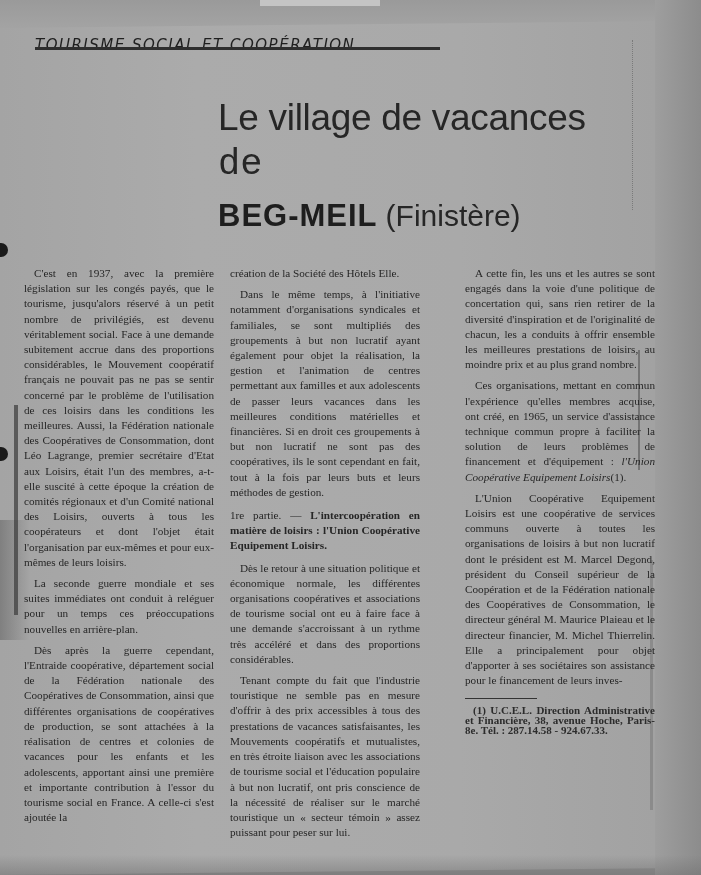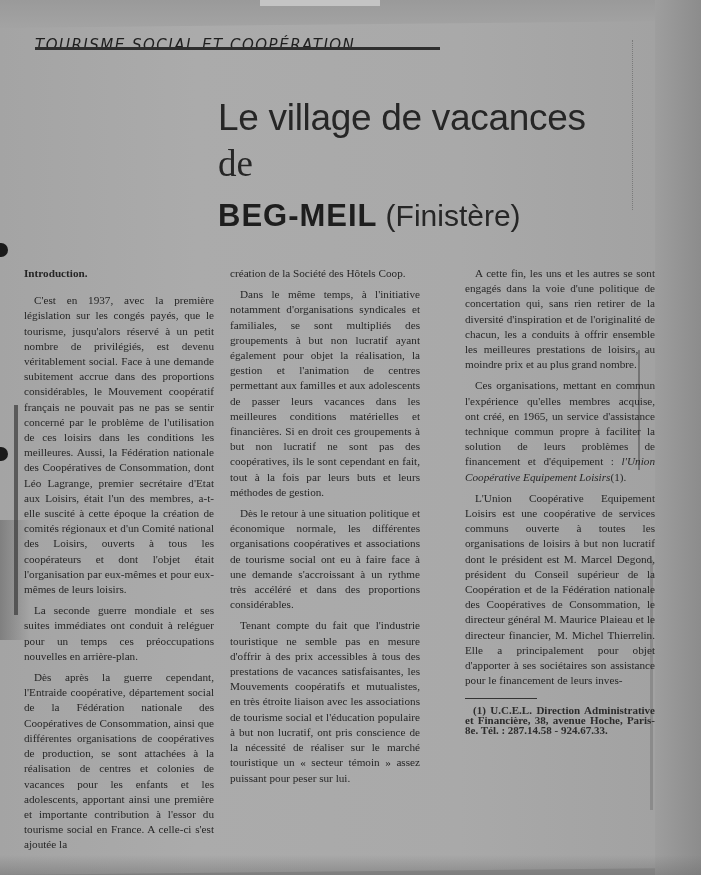--- a/index.html
+++ b/index.html
@@ -35,21 +35,21 @@
   }
   .header-rule {
     position:absolute; left:0; top:25px; width:405px; height:3px; background:#2e2e2e;
   }
   .title-block { position:absolute; left:218px; top:95px; width:420px; }
   .t1 {
     font-family:"Liberation Sans", sans-serif; font-size:37px; color:#262626;
     line-height:46px; white-space:nowrap; letter-spacing:-0.3px;
   }
   .t2 {
-    font-family:Liberation Serif, serif; font-size:37px; color:#262626;
+    font-family:Liberation Mono, monospace; font-size:37px; color:#262626;
     line-height:46px;
   }
   .t3 { white-space:nowrap; line-height:58px; }
   .t3 .big {
     font-family:"Liberation Sans", sans-serif; font-weight:bold; font-size:31px;
     color:#1e1e1e; letter-spacing:1px;
   }
   .t3 .small {
     font-family:"Liberation Sans", sans-serif; font-size:30px; color:#262626; margin-left:8px;
   }
@@ -123,29 +123,32 @@
 
 <div class="title-block">
   <div class="t1">Le village de vacances</div>
   <div class="t2">de</div>
   <div class="t3">
     <span class="big">BEG-MEIL</span><span class="small">(Finistère)</span>
   </div>
 </div>
 
 <div class="col col1">
-  <p class="intro-head">Introduction.</p>
   <p>C'est en 1937, avec la première législation sur les congés payés, que le tourisme, jusqu'alors réservé à un petit nombre de privilégiés, est devenu véritablement social. Face à une demande subitement accrue dans des proportions considérables, le Mouvement coopératif français ne pouvait pas ne pas se sentir concerné par le problème de l'utilisation de ces loisirs dans les conditions les meilleures. Aussi, la Fédération nationale des Coopératives de Consommation, dont Léo Lagrange, premier secrétaire d'Etat aux Loisirs, était l'un des membres, a-t-elle suscité à cette époque la création de comités régionaux et d'un Comité national des Loisirs, ouverts à tous les coopérateurs et dont l'objet était l'organisation par eux-mêmes et pour eux-mêmes de leurs loisirs.</p>
   <p>La seconde guerre mondiale et ses suites immédiates ont conduit à reléguer pour un temps ces préoccupations nouvelles en arrière-plan.</p>
   <p>Dès après la guerre cependant, l'Entraide coopérative, département social de la Fédération nationale des Coopératives de Consommation, ainsi que différentes organisations de coopératives de production, se sont attachées à la réalisation de centres et colonies de vacances pour les enfants et les adolescents, apportant ainsi une première et importante contribution à l'essor du tourisme social en France. A celle-ci s'est ajoutée la</p>
 </div>
 
 <div class="col col2">
-  <p class="noindent">création de la Société des Hôtels Coop.</p>
+  <p class="noindent">création de la Société des Hôtels Elle.</p>
   <p>Dans le même temps, à l'initiative notamment d'organisations syndicales et familiales, se sont multipliés des groupements à but non lucratif ayant également pour objet la réalisation, la gestion et l'animation de centres permettant aux familles et aux adolescents de passer leurs vacances dans les meilleures conditions matérielles et financières. Si en droit ces groupements à but non lucratif ne sont pas des coopératives, ils le sont cependant en fait, tout à la fois par leurs buts et leurs méthodes de gestion.</p>
+  <p class="section-head">
+    <span>1re partie. —</span>
+    <b>L'intercoopération en matière de loisirs : l'Union Coopérative Equipement Loisirs.</b>
+  </p>
   <p>Dès le retour à une situation politique et économique normale, les différentes organisations coopératives et associations de tourisme social ont eu à faire face à une demande s'accroissant à un rythme très accéléré et dans des proportions considérables.</p>
   <p>Tenant compte du fait que l'industrie touristique ne semble pas en mesure d'offrir à des prix accessibles à tous des prestations de vacances satisfaisantes, les Mouvements coopératifs et mutualistes, en très étroite liaison avec les associations de tourisme social et l'éducation populaire à but non lucratif, ont pris conscience de la nécessité de réaliser sur le marché touristique un « secteur témoin » assez puissant pour peser sur lui.</p>
 </div>
 
 <div class="col col3">
   <p>A cette fin, les uns et les autres se sont engagés dans la voie d'une politique de concertation qui, sans rien retirer de la diversité d'inspiration et de l'originalité de chacun, les a conduits à offrir ensemble les meilleures prestations de loisirs, au moindre prix et au plus grand nombre.</p>
   <p>
     <span>Ces organisations, mettant en commun l'expérience qu'elles membres acquise, ont créé, en 1965, un service d'assistance technique commun propre à faciliter la solution de leurs problèmes de financement et d'équipement :</span>
     <span class="it">l'Union Coopérative Equipement Loisirs</span><span>(1).</span>
   </p>

